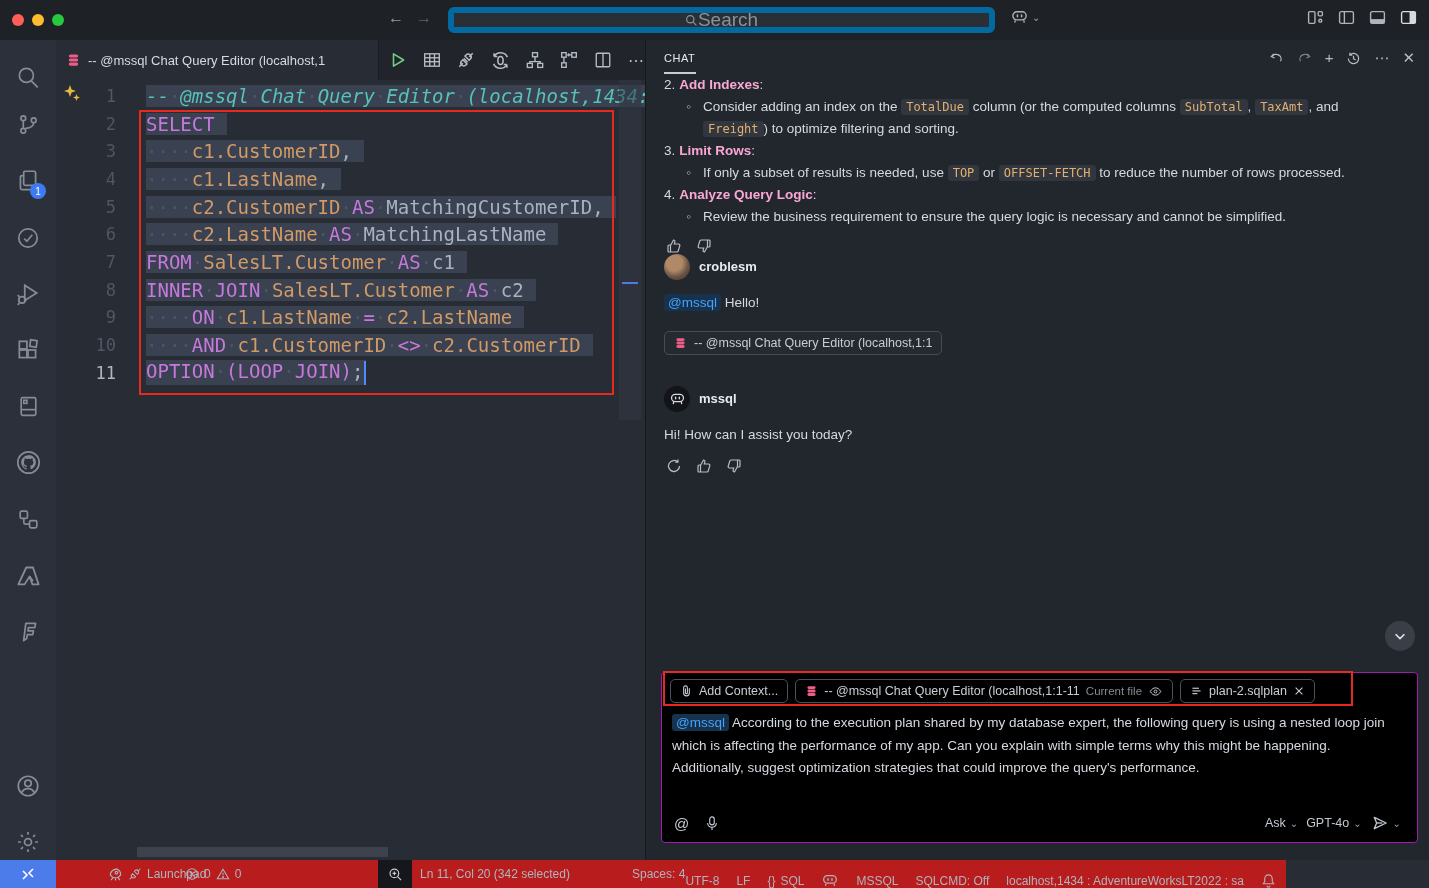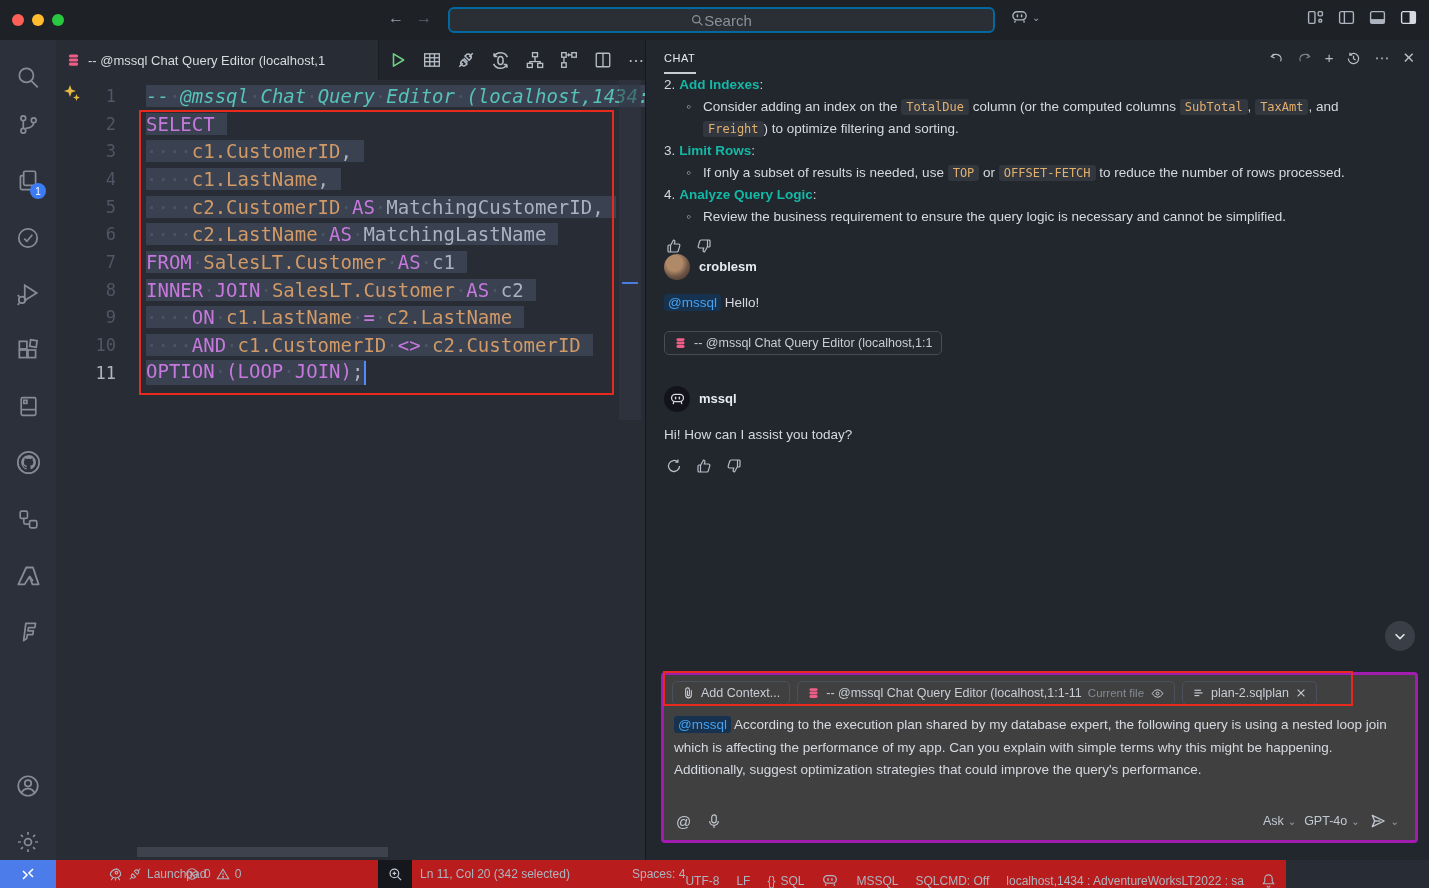--- a/index.html
+++ b/index.html
@@ -6,21 +6,21 @@
   html,body { background:#14161a; }
   body { font-family:"Liberation Sans", sans-serif; }
   .app { position:relative; width:1429px; height:888px; background:#282c34; overflow:hidden; }
 
   
   .titlebar { position:absolute; left:0; top:0; width:1429px; height:40px; background:#1e2126; }
   .traffic { position:absolute; top:14px; width:12px; height:12px; border-radius:50%; }
   .t-red{ left:12px; background:#ff5f57; } .t-yellow{ left:32px; background:#febc2e; } .t-green{ left:52px; background:#28c840; }
   .nav-arrow { position:absolute; top:9px; font-size:16px; color:#9aa0aa; }
   .nav-back{ left:388px; } .nav-fwd{ left:416px; color:#5d636d; }
-  .search-box { position:absolute; left:448px; top:7px; width:547px; height:26px; background:#2a2e35; border:2px solid #0369a1; border-radius:6px; display:flex; align-items:center; justify-content:center; color:#8b919b; font-size:15px; }
+  .search-box { position:absolute; left:448px; top:7px; width:547px; height:26px; background:#2a2e35; border:6px solid #0369a1; border-radius:6px; display:flex; align-items:center; justify-content:center; color:#8b919b; font-size:19px; }
   .copilot-tb { position:absolute; left:1010px; top:9px; display:flex; align-items:center; gap:3px; color:#aeb4bf; }
   .tb-icons { position:absolute; right:12px; top:9px; display:flex; gap:14px; }
   .tb-icons svg { display:block; }
 
   
   .activitybar { position:absolute; left:0; top:40px; width:56px; height:820px; background:#2c303a; }
   .ab-item { position:absolute; left:0; width:56px; height:48px; display:flex; align-items:center; justify-content:center; color:#858c98; }
   .ab-badge { position:absolute; right:10px; bottom:6px; width:16px; height:16px; border-radius:50%; background:#3d7bf4; color:#fff; font-size:10px; display:flex; align-items:center; justify-content:center; }
 
   
@@ -53,38 +53,38 @@
   .chat { position:absolute; left:645px; top:40px; width:784px; height:820px; background:#22262d; border-left:1px solid #15171b; }
   .chat-header { position:absolute; left:0; top:0; width:100%; height:34px; }
   .chat-title { position:absolute; left:18px; top:12px; font-size:11px; letter-spacing:.5px; color:#e7eaee; }
   .chat-title-underline { position:absolute; left:18px; top:32px; width:32px; height:2px; background:#c8ccd4; }
   .chat-header-icons { position:absolute; right:14px; top:10px; display:flex; gap:13px; color:#b6bcc6; align-items:center; }
   .chat-header-icons .txt-ic { font-size:15px; line-height:16px; }
 
   .chat-msgs { position:absolute; left:18px; top:34px; width:748px; height:586px; overflow:hidden; color:#d5d9e0; font-size:13.5px; line-height:22px; }
   .chat-li { margin-top:0; }
   .li-num { margin-right:4px; }
-  .li-term { font-weight:bold; color:#14b8a6; }
+  .li-term { font-weight:bold; color:#f9a8d4; }
   .chat-bullet { display:flex; margin-left:22px; }
   .bullet-dot { width:17px; flex:0 0 17px; color:#b9bfc9; }
   .bullet-text { width:700px; }
   .inline-code { font-family:"DejaVu Sans Mono", monospace; font-size:12px; background:#31363f; border-radius:3px; padding:1px 5px; color:#e2b06c; }
   .fb-row { display:flex; gap:14px; margin:10px 0 0 2px; color:#b7bdc8; align-items:center; }
   .msg-head { display:flex; align-items:center; gap:9px; }
   .avatar { width:26px; height:26px; border-radius:50%; }
   .avatar-user { background:radial-gradient(circle at 40% 35%, #b08968 0 34%, #6b5445 60%, #3a3029 100%); }
   .avatar-bot { background:#121419; display:flex; align-items:center; justify-content:center; }
   .msg-name { font-weight:bold; font-size:13px; color:#e8ebf0; }
   .msg-body { margin-top:12px; }
   .mention { color:#45a2f5; background:#16324f; border-radius:3px; padding:1px 4px; }
   .attach-chip { display:inline-flex; align-items:center; gap:7px; margin-top:17px; height:24px; padding:0 9px; border:1px solid #474d58; border-radius:5px; font-size:12.5px; color:#c8cdd5; background:#252930; }
 
   .scroll-down { position:absolute; left:739px; top:581px; width:30px; height:30px; border-radius:50%; background:#3a3f47; display:flex; align-items:center; justify-content:center; color:#e4e7ec; }
 
-  .chat-input { position:absolute; left:15px; top:632px; width:757px; height:171px; border:3px solid #a21caf; border-radius:4px; background:#404040; }
+  .chat-input { position:absolute; left:15px; top:632px; width:757px; height:171px; border:1px solid #a21caf; border-radius:4px; background:#000000; }
   .ctx-row { display:flex; gap:7px; padding:6px 0 0 8px; align-items:center; }
   .chip { display:inline-flex; align-items:center; gap:6px; height:24px; padding:0 9px; border:1px solid #4a505c; border-radius:5px; font-size:12.5px; color:#c8cdd5; white-space:nowrap; }
   .chip .dim { color:#848b96; font-size:11.5px; }
   .input-text { padding:9px 14px 0 10px; font-size:13.5px; line-height:22.5px; color:#d5d9e0; }
   .input-toolbar { position:absolute; left:0; bottom:8px; width:100%; display:flex; align-items:center; padding:0 12px; color:#c2c8d2; }
   .input-toolbar .left { display:flex; gap:16px; align-items:center; }
   .input-toolbar .right { margin-left:auto; display:flex; align-items:center; font-size:12.5px; }
   .dd { display:flex; align-items:center; gap:4px; padding:3px 4px; }
   .chev { font-size:10px; color:#9aa0aa; }
   .at-glyph { font-size:15px; }

